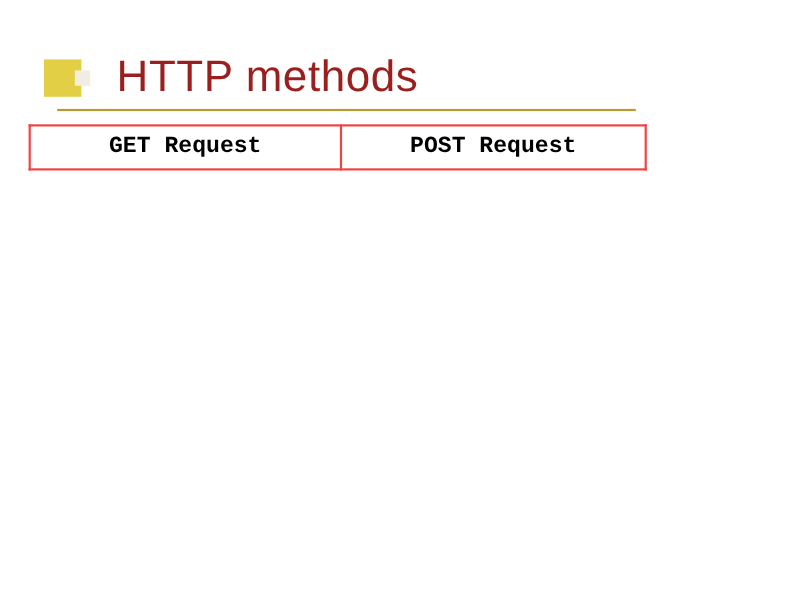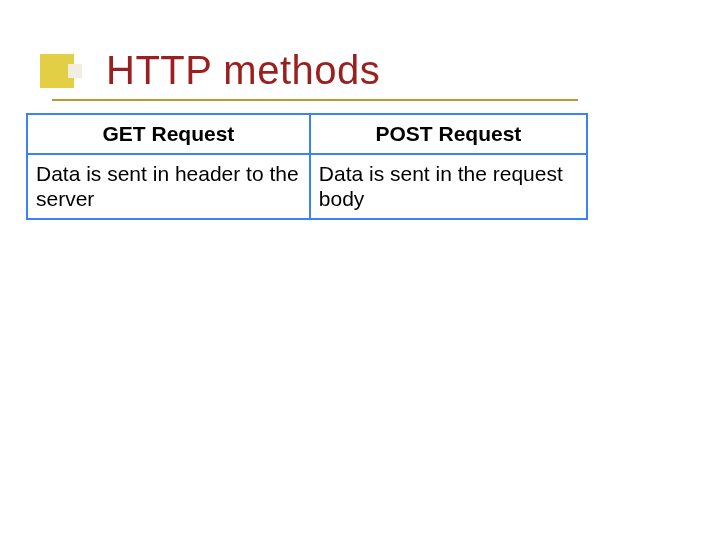--- a/index.html
+++ b/index.html
@@ -56,27 +56,27 @@
     margin-top: 18px;
     margin-left: -24px;
     margin-right: -20px;
   }
   table {
     border-collapse: collapse;
     width: 100%;
     table-layout: fixed;
   }
   th, td {
-    border: 2px solid #3b82f6;
+    border: 2px solid #ef4444;
     padding: 6px 8px 6px 8px;
     vertical-align: top;
     font-size: 21px;
     line-height: 1.22;
     color: #000;
-    font-family: Liberation Sans, sans-serif;
+    font-family: Liberation Mono, monospace;
   }
   th {
     text-align: center;
     font-weight: 700;
     font-size: 21px;
     padding-top: 6px;
     padding-bottom: 6px;
   }
   col.left { width: 50.5%; }
   col.right { width: 49.5%; }
@@ -98,20 +98,16 @@
         <col class="left">
           <col class="right">
       </colgroup>
       <thead>
         <tr>
           <th>GET Request</th>
           <th>POST Request</th>
         </tr>
       </thead>
       <tbody>
-        <tr>
-          <td>Data is sent in header to the server</td>
-          <td>Data is sent in the request body</td>
-        </tr>
       </tbody>
     </table>
   </div>
 </div>
 
 </body></html>

